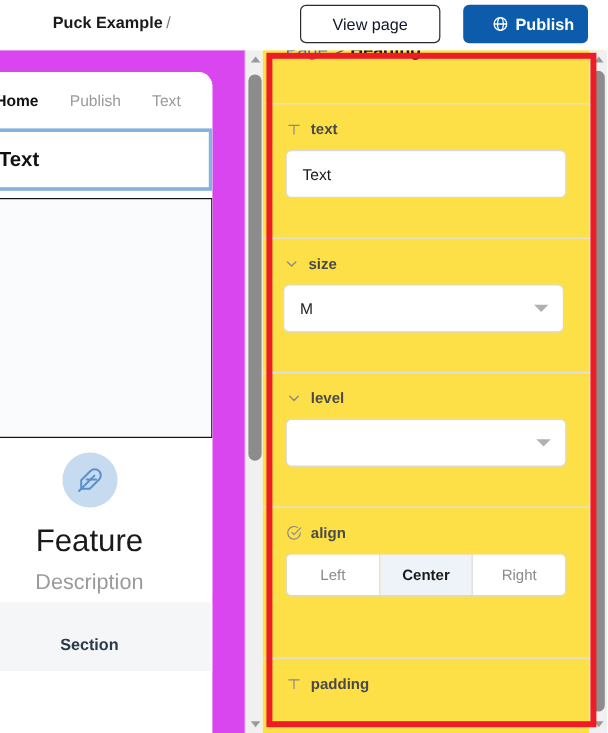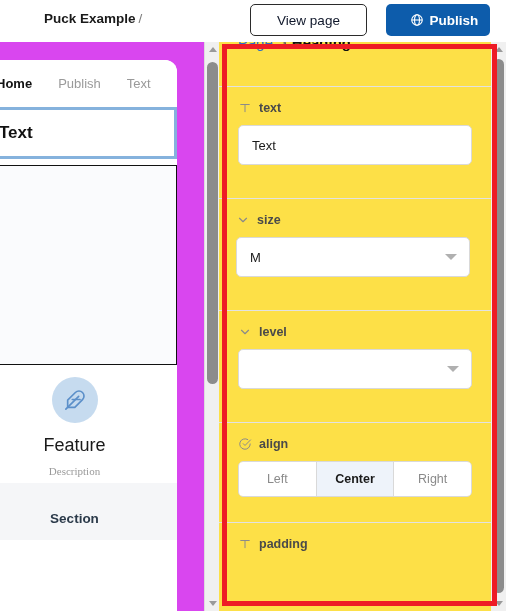--- a/index.html
+++ b/index.html
@@ -88,22 +88,22 @@
     padding-top: 12px;
     display: flex; flex-direction: column; align-items: center;
   }
   .feature-circle {
     width: 46px; height: 46px; border-radius: 50%;
     background: #c6dbef;
     display: flex; align-items: center; justify-content: center;
     margin-bottom: 12px;
   }
   .feather { width: 22px; height: 22px; display: block; }
-  .feature-title { font-size: 18px; color: #1a1a1a; margin-bottom: 9px; }
-  .feature-desc { font-size: 11px; color: #9a9a9a; font-family: Liberation Serif, serif; }
+  .feature-title { font-size: 26px; color: #1a1a1a; margin-bottom: 9px; }
+  .feature-desc { font-size: 18px; color: #9a9a9a; }
   .section-block {
     background: #f5f6f8;
     padding: 28px 0 14px 0;
     margin-top: 6px;
     text-align: center;
   }
   .section-title { font-size: 13.5px; font-weight: bold; color: #2b3a4a; }
 
   
   .sbar {
@@ -327,21 +327,21 @@
         </span>
         <span>align</span>
       </div>
       <div class="radiogrp">
         <div class="radio-opt">Left</div>
         <div class="radio-opt selected">Center</div>
         <div class="radio-opt">Right</div>
       </div>
     </div>
 
-    <div class="field-group" style="top:480px;">
+    <div class="field-group" style="top:506px;">
       <div class="field-label">
         <span>
           <svg class="ficon" viewBox="0 0 24 24" fill="none" stroke="#8a8a8a" stroke-width="1.7">
             <line x1="4" y1="6" x2="20" y2="6"></line>
               <line x1="12" y1="6" x2="12" y2="19"></line>
           </svg>
         </span>
         <span>padding</span>
       </div>
     </div>

